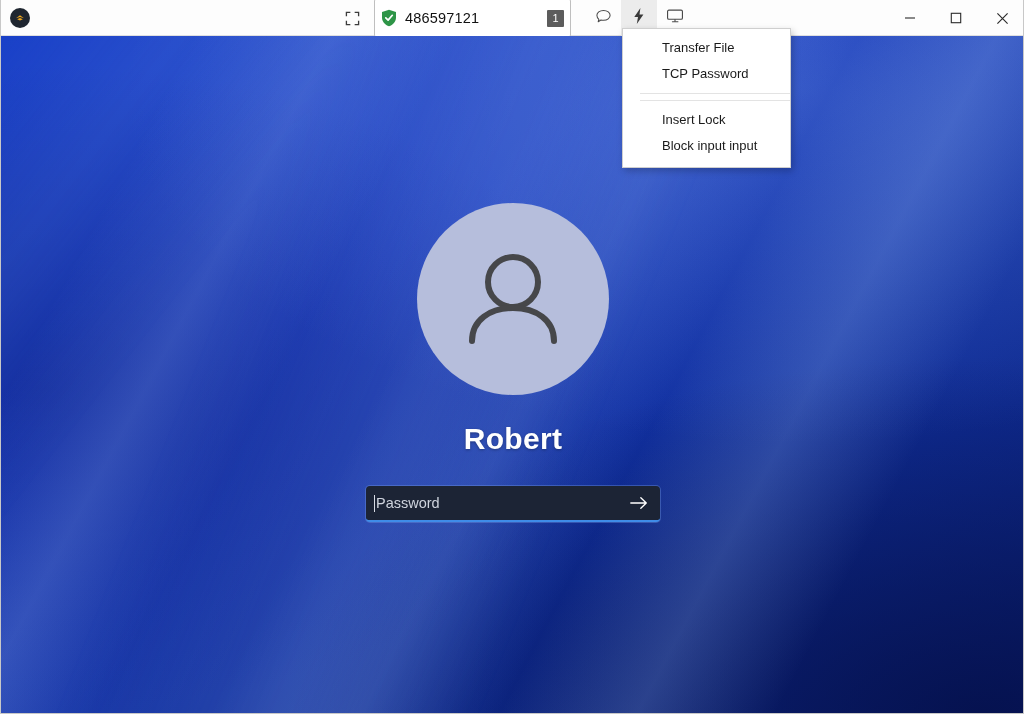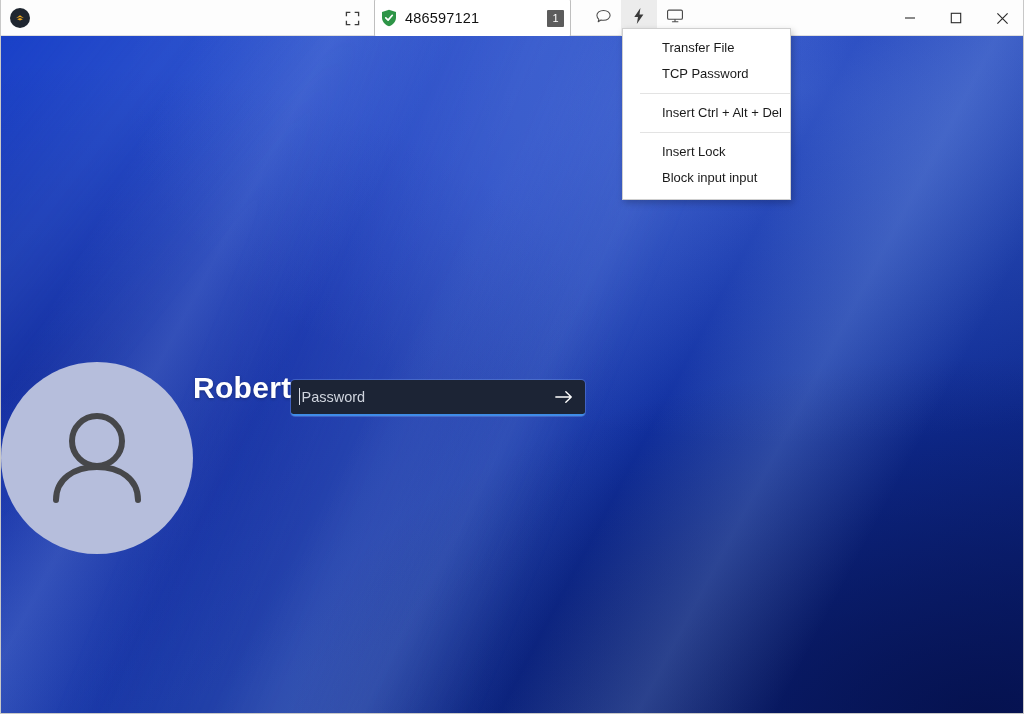--- a/index.html
+++ b/index.html
@@ -211,21 +211,21 @@
         rgba(255,255,255,0) 28%);
     filter: blur(16px);
     pointer-events: none;
   }
 
   
   #lockscreen {
     position: absolute;
     inset: 0;
     display: flex;
-    flex-direction: row;
+    flex-direction: column;
     align-items: center;
   }
 
   #avatar {
     margin-top: 167px;
     width: 192px;
     height: 192px;
     border-radius: 50%;
     background: #b6bedc;
     display: flex;
@@ -236,21 +236,21 @@
   #username {
     margin-top: 27px;
     font-size: 30px;
     font-weight: bold;
     color: #ffffff;
     letter-spacing: 0.3px;
     text-shadow: 0 1px 3px rgba(0,0,0,0.3);
   }
 
   #password-row {
-    margin-top: 46px;
+    margin-top: 30px;
     width: 294px;
     height: 36px;
     background: #1c2435;
     border-bottom: 2px solid #3f8ce8;
     border-radius: 4px;
     display: flex;
     align-items: center;
     box-sizing: border-box;
     padding: 0 10px 0 8px;
     box-shadow: 0 0 0 1px rgba(120,160,235,0.35);
@@ -391,19 +391,18 @@
         </span>
       </div>
 
     </div>
   </div>
 
   <div id="tools-menu">
     <div class="menu-item">Transfer File</div>
     <div class="menu-item">TCP Password</div>
     <div class="menu-sep"></div>
-    <div class="menu-item">Insert Ctrl + Alt + Del</div>
     <div class="menu-sep"></div>
     <div class="menu-item">Insert Lock</div>
     <div class="menu-item">Block input input</div>
   </div>
 
 </div>
 
 </body></html>

